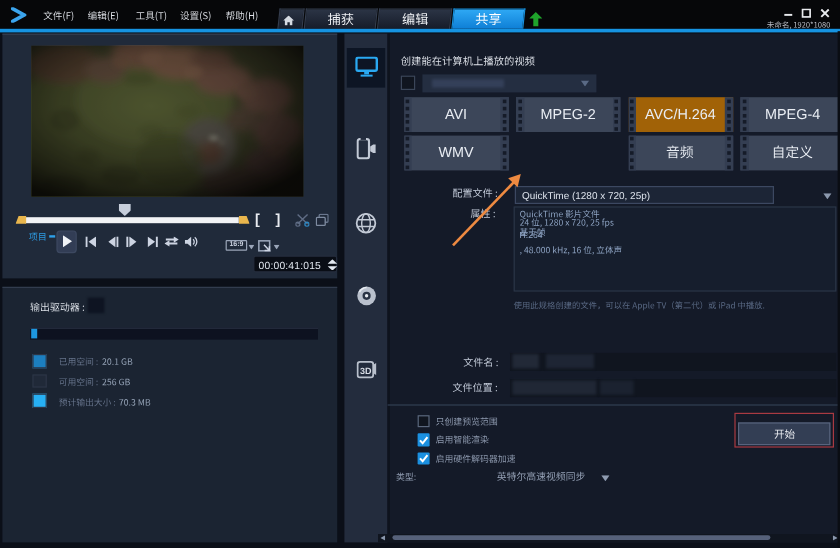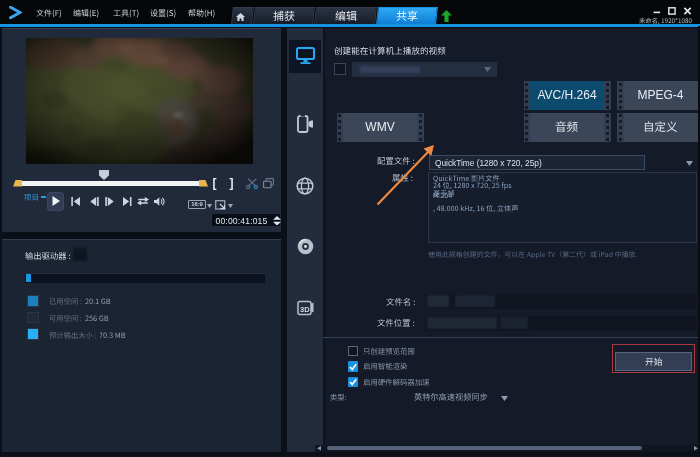--- a/index.html
+++ b/index.html
@@ -244,21 +244,55 @@
 <div class="abs" style="left:323px;top:27.5px;width:2px;height:424.5px;background:#0e131d"></div>
 <svg class="tx" style="left:334.0px;top:54.0px">
       <path transform="scale(0.00860)" d="M838 -824V-20C838 -1 831 5 812 6C792 6 729 7 659 5C670 25 682 57 686 76C779 77 834 75 867 64C899 51 913 30 913 -20V-824ZM643 -724V-168H715V-724ZM142 -474V-45C142 44 172 65 269 65C290 65 432 65 455 65C544 65 566 26 576 -112C555 -117 526 -128 509 -141C504 -22 497 0 450 0C419 0 300 0 275 0C224 0 216 -7 216 -45V-407H432C424 -286 415 -237 403 -223C396 -214 388 -213 374 -213C360 -213 325 -214 288 -218C298 -199 306 -173 307 -153C347 -150 386 -151 406 -152C431 -155 448 -161 463 -178C486 -203 497 -271 506 -444C507 -454 507 -474 507 -474ZM313 -838C260 -709 154 -571 27 -480C44 -468 70 -443 82 -428C181 -504 266 -604 330 -713C409 -627 496 -524 540 -457L595 -507C547 -578 446 -689 362 -774L383 -818Z M1394 -755V-695H1581V-620H1330V-561H1581V-483H1387V-422H1581V-345H1379V-288H1581V-209H1337V-149H1581V-49H1652V-149H1937V-209H1652V-288H1899V-345H1652V-422H1876V-561H1945V-620H1876V-755H1652V-840H1581V-755ZM1652 -561H1809V-483H1652ZM1652 -620V-695H1809V-620ZM1097 -393C1097 -404 1120 -417 1135 -425H1258C1246 -336 1226 -259 1200 -193C1173 -233 1151 -283 1134 -343L1078 -322C1102 -241 1132 -177 1169 -126C1134 -60 1089 -8 1037 30C1053 40 1081 66 1092 80C1140 43 1183 -7 1218 -70C1323 30 1469 55 1653 55H1933C1937 35 1951 2 1962 -14C1911 -13 1694 -13 1654 -13C1485 -13 1347 -35 1249 -132C1290 -225 1319 -342 1334 -483L1292 -493L1278 -492H1192C1242 -567 1293 -661 1338 -758L1290 -789L1266 -778H1064V-711H1237C1197 -622 1147 -540 1129 -515C1109 -483 1084 -458 1066 -454C1076 -439 1091 -408 1097 -393Z M2383 -420V-334H2170V-420ZM2100 -484V79H2170V-125H2383V-8C2383 5 2380 9 2367 9C2352 10 2310 10 2263 8C2273 28 2284 57 2288 77C2351 77 2394 76 2422 65C2449 53 2457 32 2457 -7V-484ZM2170 -275H2383V-184H2170ZM2858 -765C2801 -735 2711 -699 2625 -670V-838H2551V-506C2551 -424 2576 -401 2672 -401C2692 -401 2822 -401 2844 -401C2923 -401 2946 -434 2954 -556C2933 -561 2903 -572 2888 -585C2883 -486 2876 -469 2837 -469C2809 -469 2699 -469 2678 -469C2633 -469 2625 -475 2625 -507V-609C2722 -637 2829 -673 2908 -709ZM2870 -319C2812 -282 2716 -243 2625 -213V-373H2551V-35C2551 49 2577 71 2674 71C2695 71 2827 71 2849 71C2933 71 2954 35 2963 -99C2943 -104 2913 -116 2896 -128C2892 -15 2884 4 2843 4C2814 4 2703 4 2681 4C2634 4 2625 -2 2625 -34V-151C2726 -179 2841 -218 2919 -263ZM2084 -553C2105 -562 2140 -567 2414 -586C2423 -567 2431 -549 2437 -533L2502 -563C2481 -623 2425 -713 2373 -780L2312 -756C2337 -722 2362 -682 2384 -643L2164 -631C2207 -684 2252 -751 2287 -818L2209 -842C2177 -764 2122 -685 2105 -664C2088 -643 2073 -628 2058 -625C2067 -605 2080 -569 2084 -553Z M3391 -840C3377 -789 3359 -736 3338 -685H3063V-613H3305C3241 -485 3153 -366 3038 -286C3050 -269 3069 -237 3077 -217C3119 -247 3158 -281 3193 -318V76H3268V-407C3315 -471 3356 -541 3390 -613H3939V-685H3421C3439 -730 3455 -776 3469 -821ZM3598 -561V-368H3373V-298H3598V-14H3333V56H3938V-14H3673V-298H3900V-368H3673V-561Z M4137 -775C4193 -728 4263 -660 4295 -617L4346 -673C4312 -714 4241 -778 4186 -823ZM4046 -526V-452H4205V-93C4205 -50 4174 -20 4155 -8C4169 7 4189 41 4196 61C4212 40 4240 18 4429 -116C4421 -130 4409 -162 4404 -182L4281 -98V-526ZM4626 -837V-508H4372V-431H4626V80H4705V-431H4959V-508H4705V-837Z M5252 -457H5764V-398H5252ZM5252 -350H5764V-290H5252ZM5252 -562H5764V-505H5252ZM5576 -845C5548 -768 5497 -695 5436 -647C5453 -640 5482 -624 5497 -613H5296L5353 -634C5346 -653 5331 -680 5315 -704H5487V-766H5223C5234 -786 5244 -806 5253 -826L5183 -845C5151 -767 5096 -689 5035 -638C5052 -628 5082 -608 5096 -596C5127 -625 5158 -663 5185 -704H5237C5257 -674 5277 -637 5287 -613H5177V-239H5311V-174L5310 -152H5056V-90H5286C5258 -48 5198 -6 5072 25C5088 39 5109 65 5119 81C5279 35 5346 -28 5372 -90H5642V78H5719V-90H5948V-152H5719V-239H5842V-613H5742L5796 -638C5786 -657 5768 -681 5748 -704H5940V-766H5620C5631 -786 5640 -807 5648 -828ZM5642 -152H5386L5387 -172V-239H5642ZM5505 -613C5532 -638 5559 -669 5583 -704H5663C5690 -675 5718 -639 5731 -613Z M6498 -783V-462C6498 -307 6484 -108 6349 32C6366 41 6395 66 6406 80C6550 -68 6571 -295 6571 -462V-712H6759V-68C6759 18 6765 36 6782 51C6797 64 6819 70 6839 70C6852 70 6875 70 6890 70C6911 70 6929 66 6943 56C6958 46 6966 29 6971 0C6975 -25 6979 -99 6979 -156C6960 -162 6937 -174 6922 -188C6921 -121 6920 -68 6917 -45C6916 -22 6913 -13 6907 -7C6903 -2 6895 0 6887 0C6877 0 6865 0 6858 0C6850 0 6845 -2 6840 -6C6835 -10 6833 -29 6833 -62V-783ZM6218 -840V-626H6052V-554H6208C6172 -415 6099 -259 6028 -175C6040 -157 6059 -127 6067 -107C6123 -176 6177 -289 6218 -406V79H6291V-380C6330 -330 6377 -268 6397 -234L6444 -296C6421 -322 6326 -429 6291 -464V-554H6439V-626H6291V-840Z M7427 -825V-43H7051V32H7950V-43H7506V-441H7881V-516H7506V-825Z M8809 -734C8793 -689 8761 -624 8735 -579H8677V-743C8762 -752 8842 -764 8905 -778L8862 -834C8744 -806 8533 -786 8359 -777C8366 -762 8375 -737 8377 -721C8450 -724 8530 -729 8608 -736V-579H8348V-516H8547C8488 -439 8392 -368 8302 -333C8318 -319 8339 -294 8350 -277C8368 -285 8387 -295 8405 -306V79H8472V35H8825V73H8895V-306L8928 -288C8940 -306 8961 -331 8976 -344C8893 -378 8801 -446 8742 -516H8947V-579H8802C8826 -619 8852 -669 8875 -714ZM8424 -697C8444 -660 8469 -610 8480 -579L8543 -602C8531 -631 8505 -679 8484 -716ZM8608 -493V-329H8677V-500C8731 -426 8814 -353 8893 -307H8406C8482 -353 8557 -421 8608 -493ZM8608 -250V-165H8472V-250ZM8673 -250H8825V-165H8673ZM8608 -109V-22H8472V-109ZM8673 -109H8825V-22H8673ZM8167 -839V-638H8042V-568H8167V-362L8028 -314L8044 -241L8167 -287V-7C8167 7 8162 11 8150 11C8138 12 8099 12 8056 10C8065 31 8075 62 8077 80C8141 81 8179 78 8203 66C8228 55 8237 34 8237 -7V-313L8343 -354L8330 -422L8237 -388V-568H8345V-638H8237V-839Z M9206 -823C9225 -780 9248 -723 9257 -686L9326 -709C9316 -743 9293 -799 9272 -842ZM9044 -678V-608H9162V-400C9162 -258 9147 -100 9025 30C9043 43 9068 63 9081 79C9214 -63 9234 -233 9234 -399V-405H9371C9364 -130 9357 -33 9340 -11C9333 1 9324 3 9310 3C9294 3 9257 3 9216 -1C9226 18 9233 48 9235 69C9278 71 9320 71 9344 68C9371 66 9387 58 9404 35C9430 1 9436 -111 9442 -440C9443 -451 9443 -475 9443 -475H9234V-608H9488V-678ZM9625 -583H9813C9793 -456 9763 -348 9717 -257C9673 -349 9642 -457 9622 -574ZM9612 -841C9582 -668 9527 -500 9445 -395C9462 -381 9491 -353 9503 -338C9530 -374 9555 -416 9577 -463C9601 -359 9632 -265 9673 -183C9614 -98 9536 -32 9431 17C9446 32 9468 65 9475 82C9575 31 9653 -33 9713 -113C9767 -31 9834 34 9918 78C9930 58 9954 29 9971 14C9882 -27 9813 -95 9759 -181C9822 -289 9862 -421 9888 -583H9962V-653H9647C9663 -709 9677 -768 9689 -828Z M10552 -423C10607 -350 10675 -250 10705 -189L10769 -229C10736 -288 10667 -385 10610 -456ZM10240 -842C10232 -794 10215 -728 10199 -679H10087V54H10156V-25H10435V-679H10268C10285 -722 10304 -778 10321 -828ZM10156 -612H10366V-401H10156ZM10156 -93V-335H10366V-93ZM10598 -844C10566 -706 10512 -568 10443 -479C10461 -469 10492 -448 10506 -436C10540 -484 10572 -545 10600 -613H10856C10844 -212 10828 -58 10796 -24C10784 -10 10773 -7 10753 -7C10730 -7 10670 -8 10604 -13C10618 6 10627 38 10629 59C10685 62 10744 64 10778 61C10814 57 10836 49 10859 19C10899 -30 10913 -185 10928 -644C10929 -654 10929 -682 10929 -682H10627C10643 -729 10658 -779 10670 -828Z M11450 -791V-259H11523V-725H11832V-259H11907V-791ZM11154 -804C11190 -765 11229 -710 11247 -673L11308 -713C11290 -748 11250 -800 11211 -838ZM11637 -649V-454C11637 -297 11607 -106 11354 25C11369 37 11393 65 11402 81C11552 2 11631 -105 11671 -214V-20C11671 47 11698 65 11766 65H11857C11944 65 11955 24 11965 -133C11946 -138 11921 -148 11902 -163C11898 -19 11893 8 11858 8H11777C11749 8 11741 0 11741 -28V-276H11690C11705 -337 11709 -397 11709 -452V-649ZM11063 -668V-599H11305C11247 -472 11142 -347 11039 -277C11050 -263 11068 -225 11074 -204C11113 -233 11152 -269 11190 -310V79H11261V-352C11296 -307 11339 -250 11359 -219L11407 -279C11388 -301 11318 -381 11280 -422C11328 -490 11369 -566 11397 -644L11357 -671L11343 -668Z M12701 -501C12699 -151 12688 -35 12446 30C12459 43 12477 67 12483 83C12743 9 12762 -129 12764 -501ZM12728 -84C12795 -34 12881 38 12923 82L12968 34C12925 -9 12837 -78 12770 -126ZM12428 -386C12376 -178 12261 -42 12049 25C12064 40 12081 65 12088 83C12315 3 12438 -144 12493 -371ZM12133 -397C12113 -323 12080 -248 12037 -197C12054 -189 12081 -172 12093 -162C12135 -217 12174 -301 12196 -383ZM12544 -609V-137H12608V-550H12854V-139H12922V-609H12742L12782 -714H12950V-781H12518V-714H12709C12699 -680 12686 -640 12672 -609ZM12114 -753V-529H12039V-461H12248V-158H12316V-461H12502V-529H12334V-652H12479V-716H12334V-841H12266V-529H12176V-753Z" fill="#e3e7ee"></path>
     </svg>
 <div class="abs" style="left:334px;top:63px;width:11.5px;height:11.5px;background:#10151f;border:1px solid #3b4659"></div>
 <div class="abs" style="left:352px;top:61.5px;width:145px;height:15px;background:#242e41"></div>
 <div class="abs" style="left:360px;top:65.5px;width:60px;height:7px;background:#36425c;filter:blur(1.3px);opacity:.9"></div>
 <svg class="abs" style="left:484px;top:67px" width="7" height="5" viewBox="0 0 7 5">
       <path d="M0 0 L7 0 L3.5 5 Z" fill="#5a6a85"></path>
     </svg>
-<div class="abs" style="left:523.5px;top:81px;width:87px;height:29px;background:#0c4a6e">
+<div class="abs" style="left:336.5px;top:81px;width:87px;height:29px;background:#3c4659">
+      <div class="abs" style="left:0;top:0;width:6.5px;height:29px;background:#343e52">
+        <div class="abs" style="left:1.7px;top:1.7px;width:3.1px;height:3.1px;background:#151b28"></div>
+        <div class="abs" style="left:1.7px;top:7.6000000000000005px;width:3.1px;height:3.1px;background:#151b28"></div>
+        <div class="abs" style="left:1.7px;top:13.5px;width:3.1px;height:3.1px;background:#151b28"></div>
+        <div class="abs" style="left:1.7px;top:19.400000000000002px;width:3.1px;height:3.1px;background:#151b28"></div>
+        <div class="abs" style="left:1.7px;top:25.3px;width:3.1px;height:3.1px;background:#151b28"></div>
+      </div>
+      <div class="abs" style="right:0;top:0;width:6.5px;height:29px;background:#343e52">
+        <div class="abs" style="right:1.7px;top:1.7px;width:3.1px;height:3.1px;background:#151b28"></div>
+        <div class="abs" style="right:1.7px;top:7.6000000000000005px;width:3.1px;height:3.1px;background:#151b28"></div>
+        <div class="abs" style="right:1.7px;top:13.5px;width:3.1px;height:3.1px;background:#151b28"></div>
+        <div class="abs" style="right:1.7px;top:19.400000000000002px;width:3.1px;height:3.1px;background:#151b28"></div>
+        <div class="abs" style="right:1.7px;top:25.3px;width:3.1px;height:3.1px;background:#151b28"></div>
+      </div>
+      <div class="abs" style="left:0;top:0;width:87px;height:29px;line-height:29px;text-align:center;color:#e9edf3;font-size:12px">AVI</div>
+    </div>
+<div class="abs" style="left:430px;top:81px;width:87px;height:29px;background:#3c4659">
+      <div class="abs" style="left:0;top:0;width:6.5px;height:29px;background:#343e52">
+        <div class="abs" style="left:1.7px;top:1.7px;width:3.1px;height:3.1px;background:#151b28"></div>
+        <div class="abs" style="left:1.7px;top:7.6000000000000005px;width:3.1px;height:3.1px;background:#151b28"></div>
+        <div class="abs" style="left:1.7px;top:13.5px;width:3.1px;height:3.1px;background:#151b28"></div>
+        <div class="abs" style="left:1.7px;top:19.400000000000002px;width:3.1px;height:3.1px;background:#151b28"></div>
+        <div class="abs" style="left:1.7px;top:25.3px;width:3.1px;height:3.1px;background:#151b28"></div>
+      </div>
+      <div class="abs" style="right:0;top:0;width:6.5px;height:29px;background:#343e52">
+        <div class="abs" style="right:1.7px;top:1.7px;width:3.1px;height:3.1px;background:#151b28"></div>
+        <div class="abs" style="right:1.7px;top:7.6000000000000005px;width:3.1px;height:3.1px;background:#151b28"></div>
+        <div class="abs" style="right:1.7px;top:13.5px;width:3.1px;height:3.1px;background:#151b28"></div>
+        <div class="abs" style="right:1.7px;top:19.400000000000002px;width:3.1px;height:3.1px;background:#151b28"></div>
+        <div class="abs" style="right:1.7px;top:25.3px;width:3.1px;height:3.1px;background:#151b28"></div>
+      </div>
+      <div class="abs" style="left:0;top:0;width:87px;height:29px;line-height:29px;text-align:center;color:#e9edf3;font-size:12px">MPEG-2</div>
+    </div>
+<div class="abs" style="left:523.5px;top:81px;width:87px;height:29px;background:#a16207">
       <div class="abs" style="left:0;top:0;width:6.5px;height:29px;background:#343e52">
         <div class="abs" style="left:1.7px;top:1.7px;width:3.1px;height:3.1px;background:#151b28"></div>
         <div class="abs" style="left:1.7px;top:7.6000000000000005px;width:3.1px;height:3.1px;background:#151b28"></div>
         <div class="abs" style="left:1.7px;top:13.5px;width:3.1px;height:3.1px;background:#151b28"></div>
         <div class="abs" style="left:1.7px;top:19.400000000000002px;width:3.1px;height:3.1px;background:#151b28"></div>
         <div class="abs" style="left:1.7px;top:25.3px;width:3.1px;height:3.1px;background:#151b28"></div>
       </div>
       <div class="abs" style="right:0;top:0;width:6.5px;height:29px;background:#343e52">
         <div class="abs" style="right:1.7px;top:1.7px;width:3.1px;height:3.1px;background:#151b28"></div>
         <div class="abs" style="right:1.7px;top:7.6000000000000005px;width:3.1px;height:3.1px;background:#151b28"></div>

